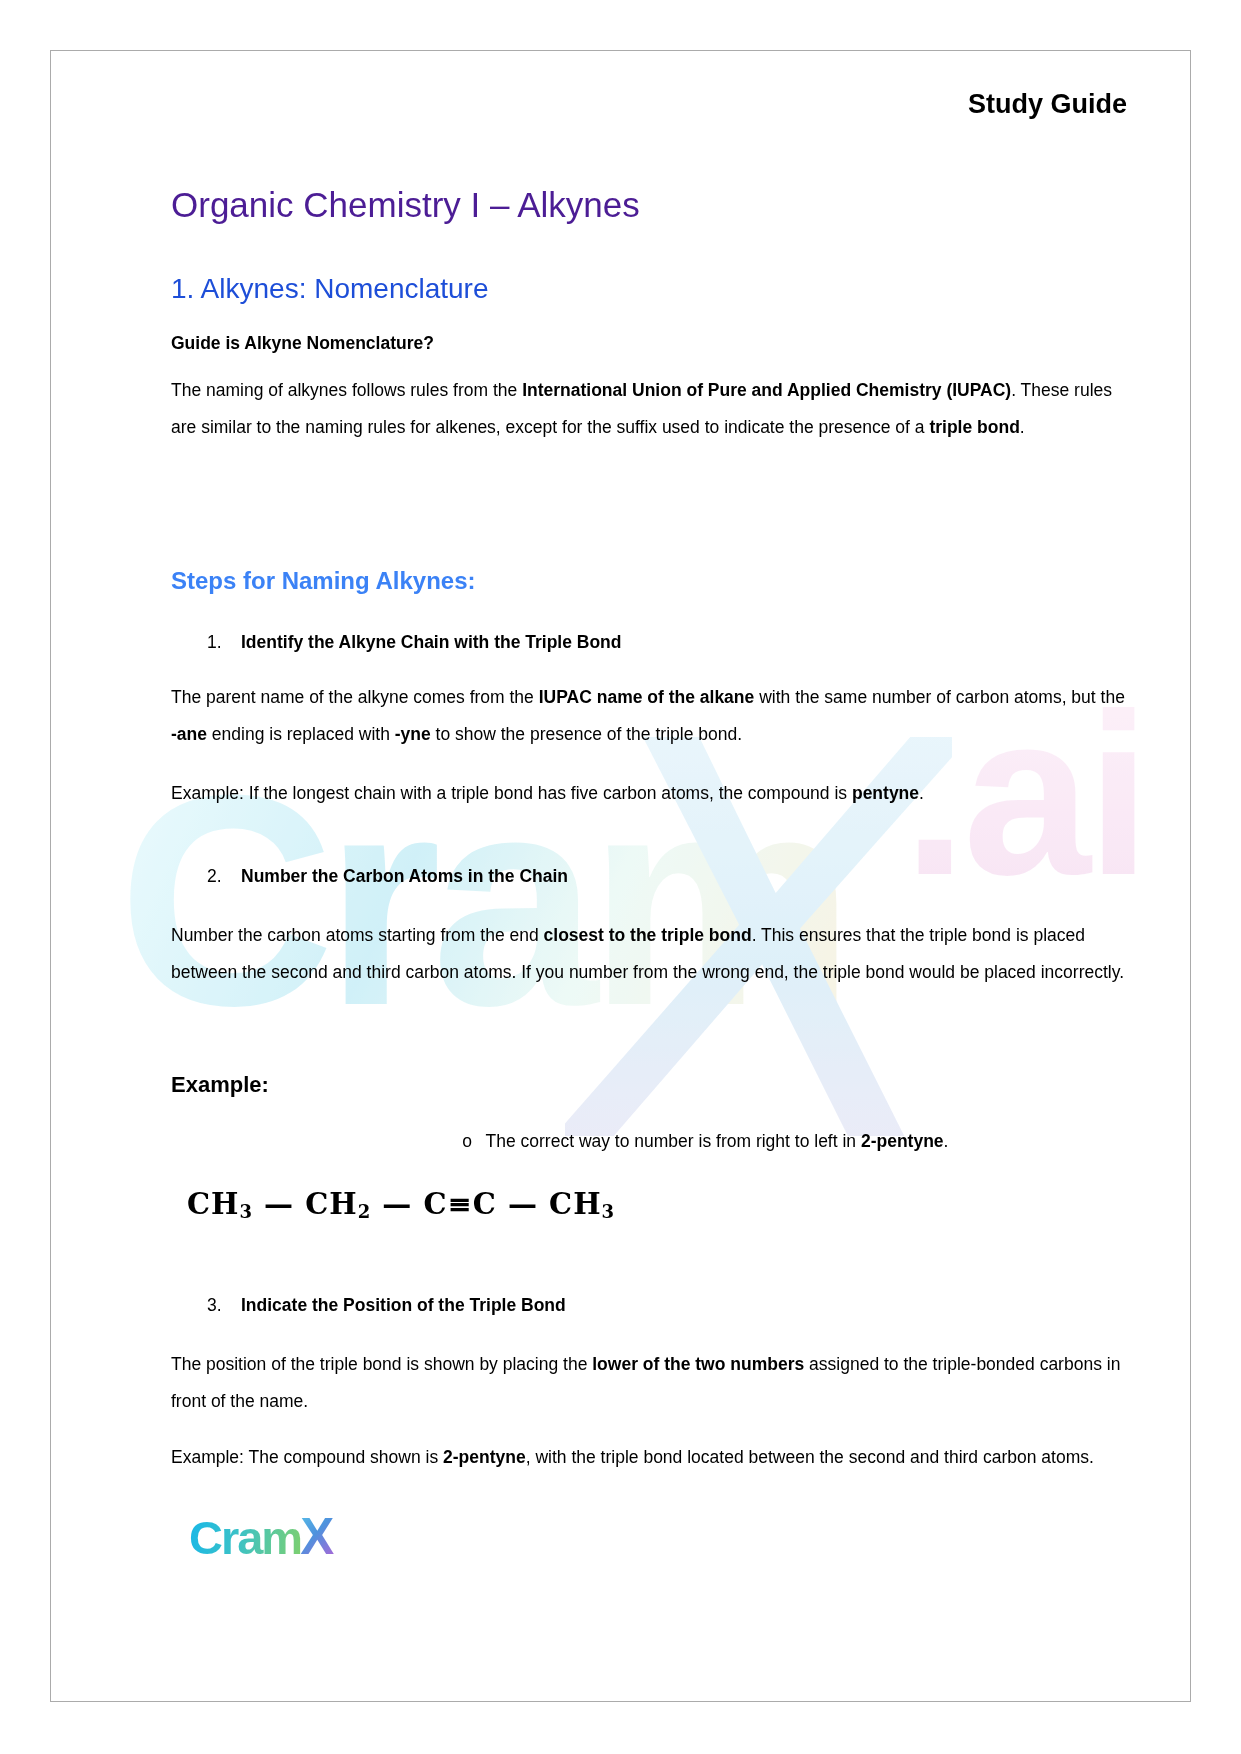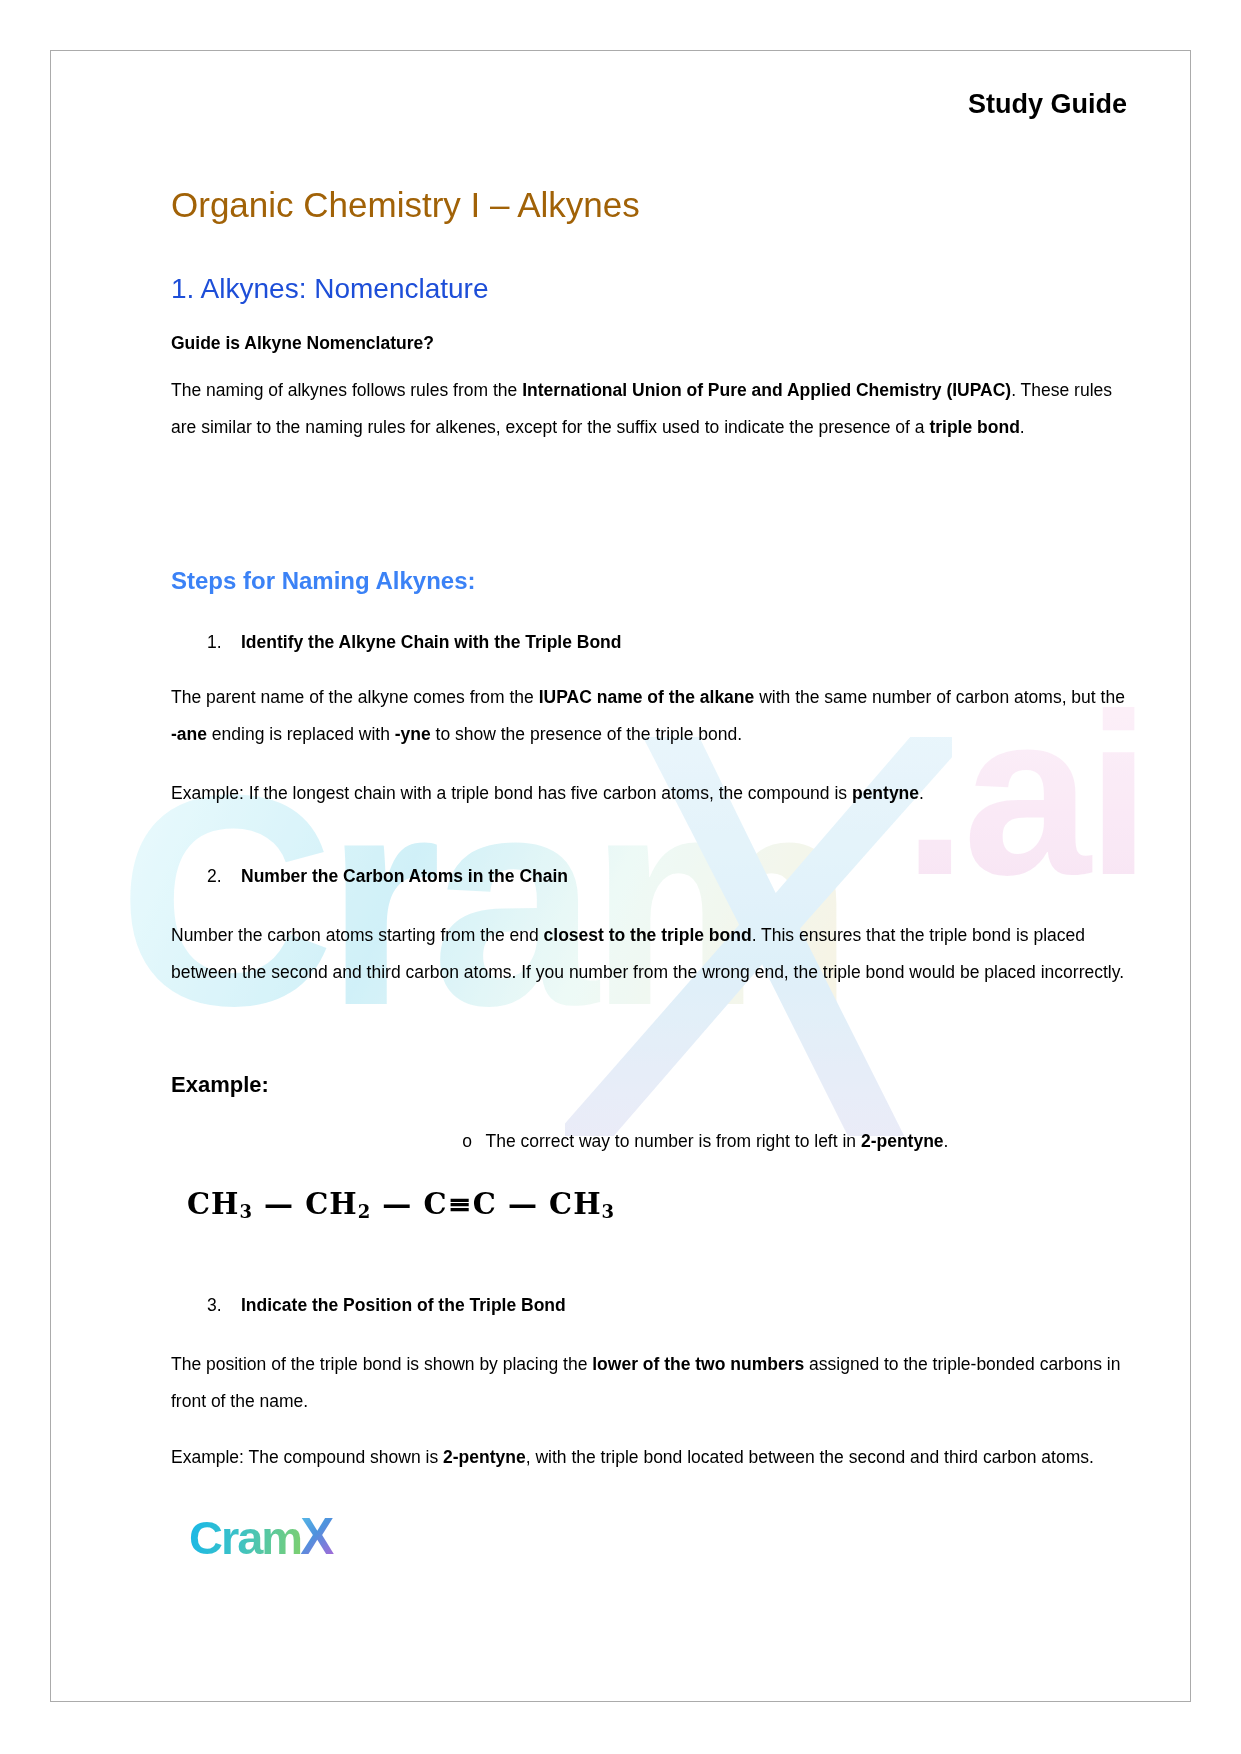--- a/index.html
+++ b/index.html
@@ -71,21 +71,21 @@
   }
   .study-guide {
     text-align: right;
     font-size: 27px; font-weight: 700;
     line-height: 32px;
   }
   .doc-title {
     margin-top: 62px;
     font-size: 35px; font-weight: 500;
     line-height: 46px;
-    color: #a16207;
+    color: #4c1d95;
   }
   .section-heading {
     margin-top: 42px;
     font-size: 28px; font-weight: 500;
     line-height: 38px;
     color: #1d4ed8;
   }
   .q-heading {
     margin-top: 17px;
     font-size: 17.5px; font-weight: 700;

